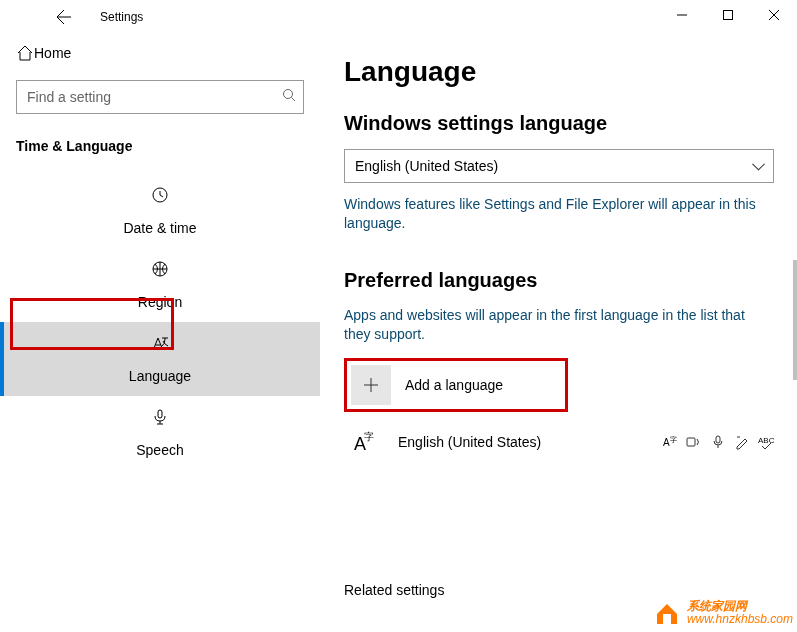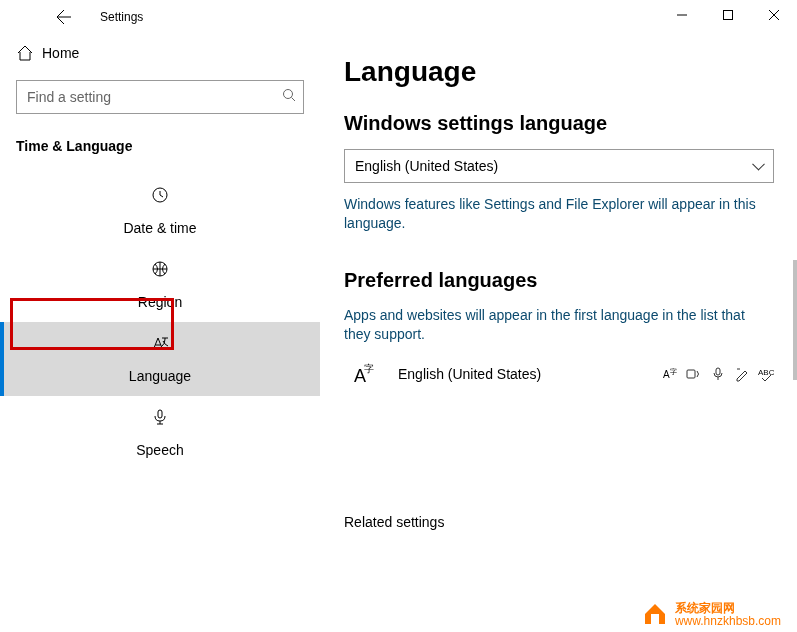--- a/index.html
+++ b/index.html
@@ -8,21 +8,21 @@
 .titlebar { height: 34px; display: flex; align-items: center; position: relative; margin-left: 40px; }
 .back-btn { width: 48px; height: 34px; display: flex; align-items: center; justify-content: center; cursor: pointer; }
 .title { font-size: 12px; color: #000; margin-left: 12px; }
 .win-controls { position: absolute; right: 0; top: 0; display: flex; }
 .win-btn { width: 46px; height: 30px; display: flex; align-items: center; justify-content: center; cursor: pointer; }
 
 .layout { display: flex; height: calc(100% - 34px); }
 .sidebar { width: 320px; background: #fff; padding: 0; overflow-y: auto; }
 .main { flex: 1; padding: 0 0 0 24px; overflow-y: auto; position: relative; }
 
-.home-item { display: flex; align-items: center; padding: 10px 16px; cursor: pointer; gap: 8px; }
+.home-item { display: flex; align-items: center; padding: 10px 16px; cursor: pointer; gap: 0; }
 .home-item .icon { width: 18px; height: 18px; display: flex; align-items: center; justify-content: center; }
 .home-item span.label { font-size: 14px; }
 
 .search-box { margin: 8px 16px 16px 16px; position: relative; }
 .search-box input { width: 100%; height: 34px; border: 1px solid #999; padding: 0 32px 0 10px; font-size: 14px; background: #fff; }
 .search-box input::placeholder { color: #666; }
 .search-box .search-icon { position: absolute; right: 8px; top: 50%; transform: translateY(-50%); }
 
 .category { font-size: 14px; font-weight: 600; padding: 8px 16px 20px 16px; }
 
@@ -50,21 +50,21 @@
 .lang-entry { display: flex; align-items: center; margin-top: 10px; width: 430px; cursor: pointer; }
 .lang-entry .lang-icon { width: 40px; height: 40px; display: flex; align-items: center; justify-content: center; margin-right: 14px; }
 .lang-entry .lang-name { font-size: 14px; flex: 1; }
 .lang-entry .features { display: flex; gap: 8px; }
 .lang-entry .features .feat { width: 16px; height: 16px; }
 
 .related { font-size: 14px; margin-top: 120px; }
 
 .scrollbar-track { position: absolute; right: 0; top: 260px; width: 4px; height: 120px; background: #c0c0c0; }
 
-.watermark { position: absolute; right: 16px; bottom: 4px; display: flex; align-items: flex-end; gap: 6px; }
+.watermark { position: absolute; right: 4px; bottom: 4px; display: flex; align-items: flex-start; gap: 6px; font-style: italic; }
 .watermark .wm-icon { width: 28px; height: 28px; }
 .watermark .wm-text { font-size: 12px; font-weight: bold; color: #ff7a00; line-height: 1; }
 .watermark .wm-sub { font-size: 12px; color: #ff7a00; }
 </style>
 </head>
 <body>
 
 <div class="titlebar">
   <div class="back-btn">
     <svg width="16" height="16" viewBox="0 0 16 16">
@@ -161,20 +161,28 @@
 
     <h2 class="section">Windows settings language</h2>
     <div class="dropdown">
       <span>English (United States)</span>
     </div>
     <p class="desc">Windows features like Settings and File Explorer will appear in this language.</p>
 
     <h2 class="section pref">Preferred languages</h2>
     <p class="desc" style="margin-top:6px">Apps and websites will appear in the first language in the list that they support.</p>
 
+    <div class="add-lang">
+      <div class="plus-box">
+        <svg viewBox="0 0 16 16">
+            <path d="M8 1 V15 M1 8 H15" stroke="#333" stroke-width="1"></path>
+          </svg>
+      </div>
+      <span class="label">Add a language</span>
+    </div>
 
     <div class="lang-entry">
       <div class="lang-icon">
         <svg width="28" height="28" viewBox="0 0 28 28">
             <text x="4" y="22" font-size="18" font-family="serif">A</text>
             <text x="14" y="12" font-size="10">字</text>
           </svg>
       </div>
       <span class="lang-name">English (United States)</span>
       <div class="features">

